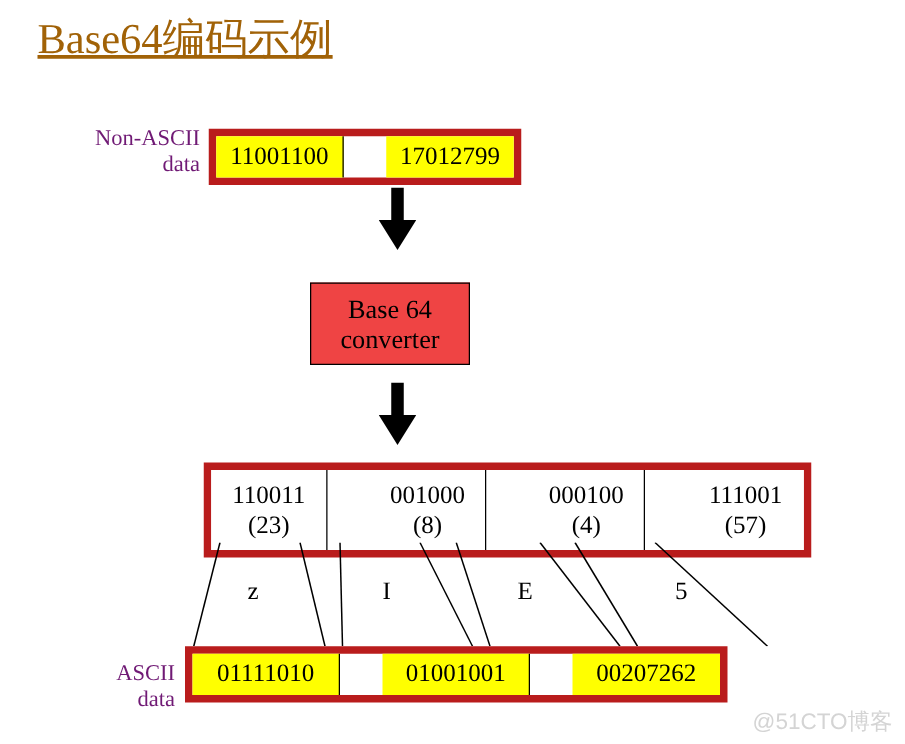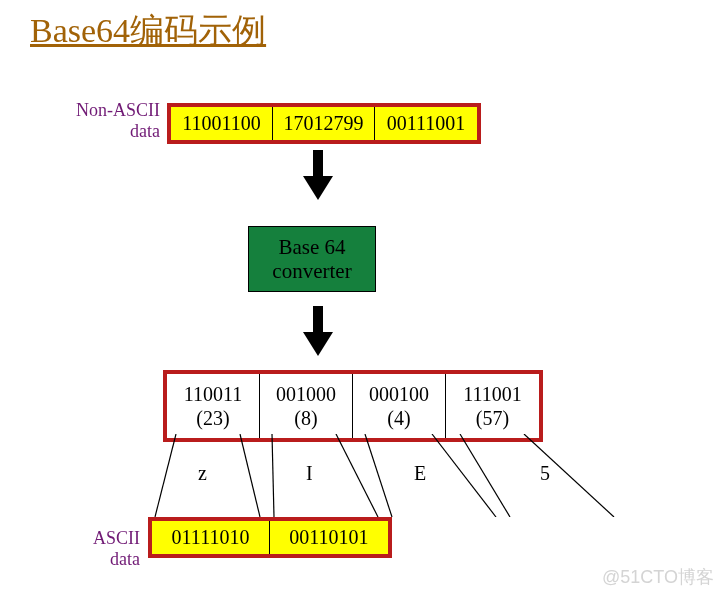--- a/index.html
+++ b/index.html
@@ -26,21 +26,22 @@
     font-size: 18px;
     color: #701a75;
     text-align: right;
     line-height: 1.15;
   }
   .label-top { top: 100px; left: 45px; width: 115px; }
   .label-bottom { top: 528px; left: 60px; width: 80px; }
   .row {
     position: absolute;
     display: flex;
-    border: 4px solid #b91c1c;
+    border: 6px solid #b91c1c;
+    gap: 34px;
   }
   .cell {
     border-right: 1px solid #000;
     text-align: center;
     font-size: 20px;
     display: flex;
     flex-direction: column;
     justify-content: center;
     align-items: center;
   }
@@ -52,21 +53,21 @@
   .row-mid { top: 370px; left: 163px; align-items: flex-end; }
   .row-mid .cell { width: 93px; height: 64px; line-height: 1.2; }
   .row-bot { top: 517px; left: 148px; }
   .row-bot .cell { width: 118px; height: 33px; }
   .converter {
     position: absolute;
     top: 226px;
     left: 248px;
     width: 128px;
     height: 66px;
-    background: #15803d;
+    background: #ef4444;
     border: 1px solid #000;
     display: flex;
     flex-direction: column;
     justify-content: center;
     align-items: center;
     font-size: 21px;
     line-height: 1.15;
   }
   .arrow {
     position: absolute;
@@ -105,21 +106,20 @@
 <div class="label label-top">
   <span>Non-ASCII<br>data</span>
 </div>
 <div class="label label-bottom">
   <span>ASCII<br>data</span>
 </div>
 
 <div class="row row-top">
   <div class="cell yellow">11001100</div>
   <div class="cell yellow">17012799</div>
-  <div class="cell yellow">00111001</div>
 </div>
 
 <div class="arrow arrow-top">
   <svg viewBox="0 0 30 50">
       <rect x="10" y="0" width="10" height="28" fill="#000"></rect>
       <polygon points="0,26 30,26 15,50" fill="#000"></polygon>
     </svg>
 </div>
 
 <div class="converter">
@@ -168,16 +168,17 @@
 
   <line x1="365" y1="0" x2="392" y2="83"></line>
   <line x1="432" y1="0" x2="496" y2="83"></line>
 
   <line x1="460" y1="0" x2="510" y2="83"></line>
   <line x1="524" y1="0" x2="614" y2="83"></line>
 </svg>
 
 <div class="row row-bot">
   <div class="cell yellow">01111010</div>
-  <div class="cell yellow">00110101</div>
+  <div class="cell yellow">01001001</div>
+  <div class="cell yellow">00207262</div>
 </div>
 
 <div class="watermark">@51CTO博客</div>
 
 </body></html>

